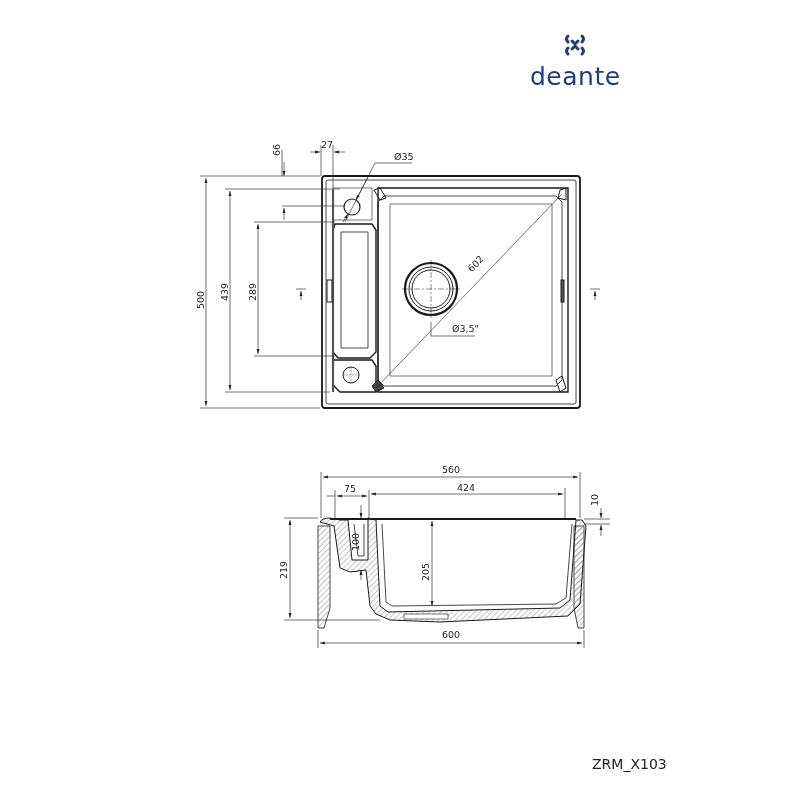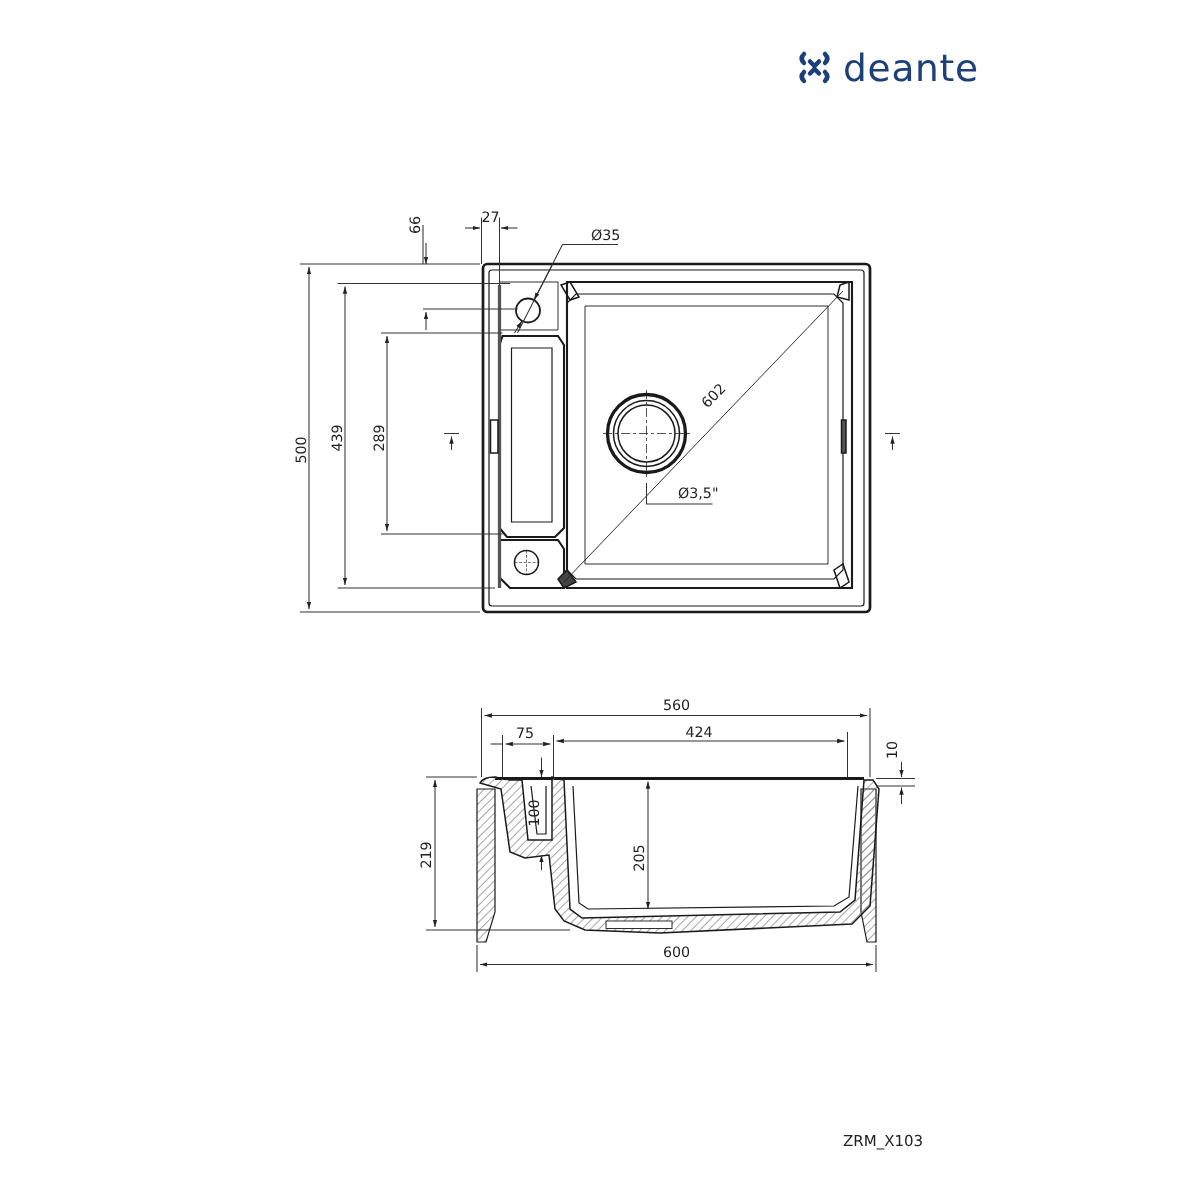--- a/index.html
+++ b/index.html
@@ -1,21 +1,21 @@
 <!DOCTYPE html>
 <html><head>
   <meta charset="utf-8">
   <style>
     html, body { margin: 0; padding: 0; background: #ffffff; }
     body { width: 800px; height: 800px; position: relative; overflow: hidden; font-family: "DejaVu Sans", sans-serif; }
-    .logo { position: absolute; left: 530px; top: 32px; display: flex; align-items: center; gap: 6px; }
+    .logo { position: absolute; left: 530px; top: 32px; display: flex; align-items: center; gap: 6px; flex-direction: column; }
     .logo-text { font-family: "DejaVu Sans", sans-serif; font-size: 25px; color: #1d3f7a; letter-spacing: 0.5px; line-height: 1; }
     .drawing { position: absolute; left: 0; top: 0; }
     .dim { font-family: "DejaVu Sans", sans-serif; font-size: 9.5px; fill: #222; }
-    .code { position: absolute; left: 562px; top: 756px; font-family: "DejaVu Sans", sans-serif; font-size: 10px; color: #222; }
+    .code { position: absolute; left: 592px; top: 756px; font-family: "DejaVu Sans", sans-serif; font-size: 14px; color: #222; }
   </style>
 </head>
 <body>
 
 <div class="logo">
   <svg width="26" height="26" viewBox="0 0 26 26">
     <g fill="none" stroke="#1d3f7a" stroke-width="3" stroke-linecap="round">
       <path d="M6 4 Q3 7 6 10"></path>
       <path d="M20 4 Q23 7 20 10"></path>
       <path d="M6 16 Q3 19 6 22"></path>

